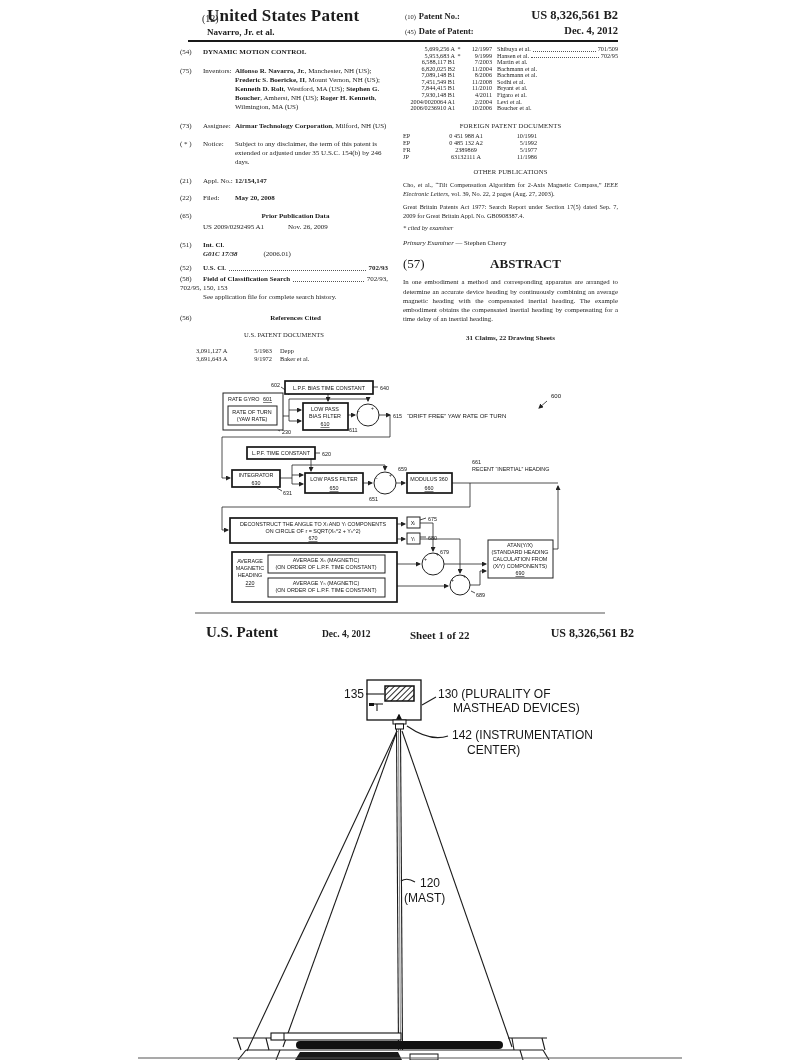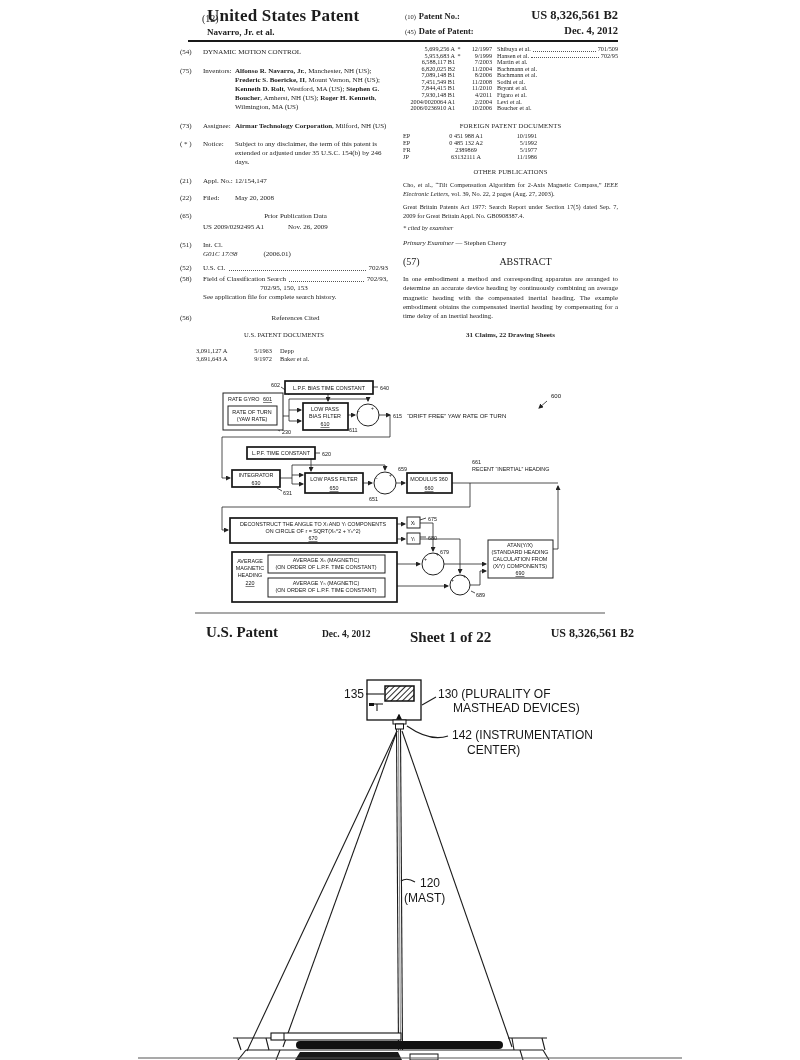--- a/index.html
+++ b/index.html
@@ -18,21 +18,21 @@
   .hdr-pn{font-size:12.5px;}
   .hdr-dt{font-size:10.5px;}
   .hdr-rule{position:absolute;left:188px;top:40px;width:430px;height:1.5px;background:#191919;}
   
   .colL{position:absolute;left:180px;top:48px;width:208px;font-size:7px;line-height:1.3;}
   .colR{position:absolute;left:403px;top:46px;width:215px;font-size:6.2px;line-height:1.06;}
   .row{display:flex;}
   .nc{width:23px;flex:none;}
   .lc{width:32px;flex:none;}
   .vc{flex:1;}
-  b.t{font-weight:normal;}
+  b.t{font-weight:bold;}
   .ctr{text-align:center;}
   .lead{flex:1;border-bottom:1px dotted #555;margin:0 3px 2px 3px;}
   .mb10{margin-bottom:10px}.mb9{margin-bottom:9px}.mb8{margin-bottom:8px}.mb7{margin-bottom:7px}
   .mb4{margin-bottom:4px}.mb2{margin-bottom:2px}.mb12{margin-bottom:12px}
   .refs-us .rrow{display:flex;}
   .r-no{width:52px;text-align:right;flex:none;}
   .r-star{width:8px;text-align:center;flex:none;}
   .r-date{width:29px;text-align:right;flex:none;margin-right:5px;}
   .r-lead{border-bottom:1px dotted #555;flex:1;margin:0 2px 1px 2px;}
   .r-cls{flex:none;}
@@ -54,21 +54,21 @@
   .dt6{font:6px "Liberation Sans","DejaVu Sans",sans-serif;fill:#131313;}
   .du{text-decoration:underline;}
   .dts{font:5px "Liberation Sans","DejaVu Sans",sans-serif;fill:#131313;}
   .ft{font:12px "Liberation Sans","DejaVu Sans",sans-serif;fill:#161616;}
   .bln{stroke:#1b1b1b;stroke-width:1.1;fill:none;}
   
   .sep{position:absolute;left:195px;top:612px;width:410px;height:2px;background:#a9a9a9;}
   .p2h{position:absolute;left:204px;top:624px;width:430px;height:22px;text-align:center;}
   .p2-title{position:absolute;left:2px;top:0;font-size:15px;font-weight:bold;}
   .p2-date{position:absolute;left:118px;top:5px;font-size:9.5px;font-weight:bold;}
-  .p2-sheet{position:absolute;left:206px;top:5px;font-size:15px;font-weight:bold;}
+  .p2-sheet{position:absolute;left:206px;top:5px;font-size:11px;font-weight:bold;}
   .p2-no{position:absolute;right:0;top:2px;font-size:12px;font-weight:bold;}
 </style>
 </head>
 <body>
 
 <div class="page">
 
   <div class="hdr">
     <span class="hdr-n12">(12)</span>
     <span class="hdr-title">United States Patent</span>
@@ -150,21 +150,21 @@
       <span class="lead"></span>
       <b class="t">702/93</b>
     </div>
     <div class="mb12">
       <div class="row">
         <span class="nc">(58)</span>
         <b class="t">Field of Classification Search</b>
         <span class="lead"></span>
         <span>702/93,</span>
       </div>
-      <div class="row" style="justify-content:center">
+      <div class="row" style="justify-content:flex-start">
         <span>702/95, 150, 153</span>
       </div>
       <div class="row">
         <span class="nc"></span>
         <span>See application file for complete search history.</span>
       </div>
     </div>
     <div>
       <div class="row mb8">
         <span class="nc">(56)</span>
@@ -279,21 +279,21 @@
           <span class="f-date">11/1986</span>
         </div>
     </div>
 
     <div class="sect-ctr" style="margin-bottom:5px">OTHER PUBLICATIONS</div>
     <p class="pub">Cho, et al., “Tilt Compensation Algorithm for 2-Axis Magnetic Compass,” <i>IEEE Electronic Letters</i>, vol. 39, No. 22, 2 pages (Aug. 27, 2003).</p>
     <p class="pub mb4">Great Britain Patents Act 1977: Search Report under Section 17(5) dated Sep. 7, 2009 for Great Britain Appl. No. GB0908387.4.</p>
     <div class="mb8" style="font-style:italic;font-size:6.4px">* cited by examiner</div>
     <div class="mb10" style="font-size:6.8px"><i>Primary Examiner</i> — Stephen Cherry</div>
 
-    <div class="row mb7" style="font-size:10px">
+    <div class="row mb7" style="font-size:13px">
       <span style="width:30px">(57)</span>
       <b class="t vc ctr">ABSTRACT</b>
     </div>
     <p class="abs-txt" style="margin:0 0 12px 0">In one embodiment a method and corresponding apparatus are arranged to determine an accurate device heading by continuously combining an average magnetic heading with the compensated inertial heading. The example embodiment obtains the compensated inertial heading by compensating for a time delay of an inertial heading.</p>
     <div class="claims">31 Claims, 22 Drawing Sheets</div>
   </div>
 
   <svg class="diagram" width="395" height="238" viewBox="0 0 395 238">
     <defs>
       <marker id="ah" markerWidth="5" markerHeight="5" refX="4" refY="2.5" orient="auto" markerUnits="userSpaceOnUse">

